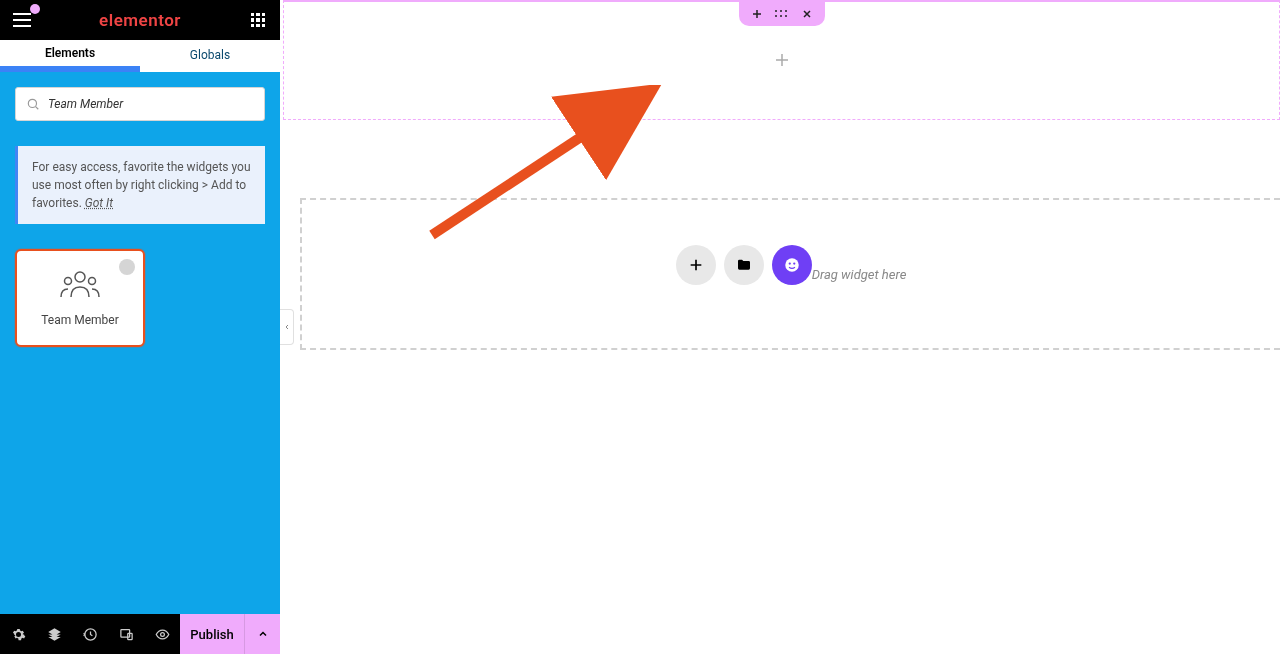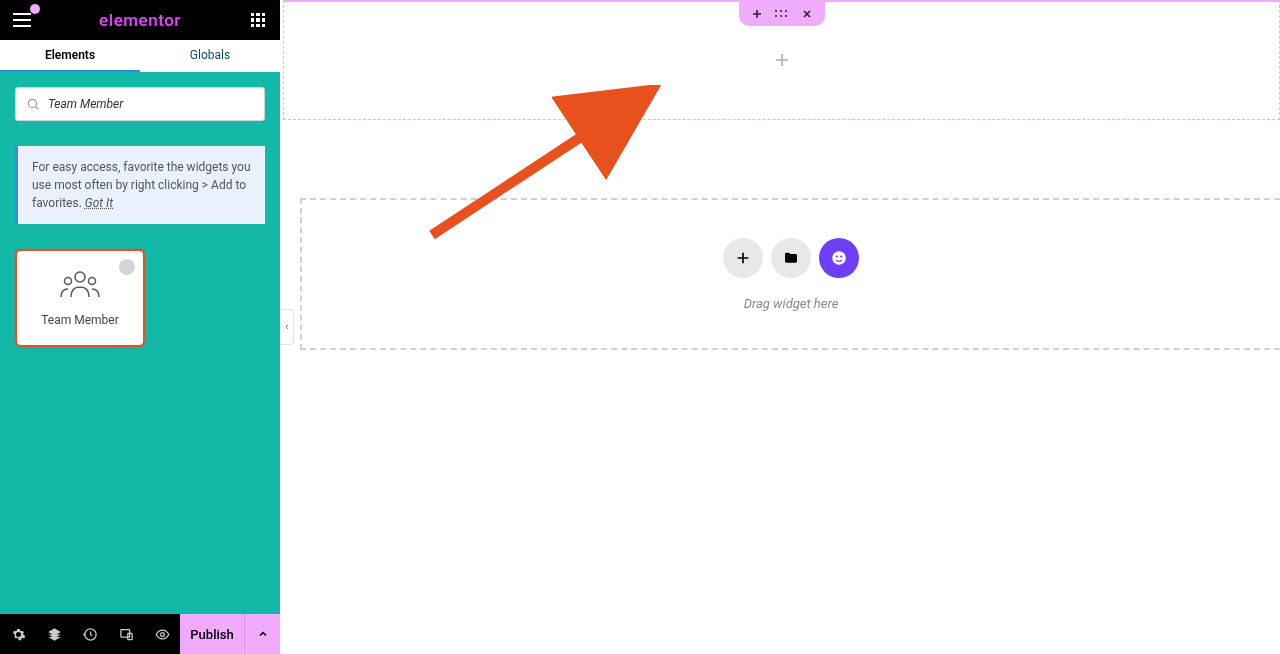--- a/index.html
+++ b/index.html
@@ -5,32 +5,32 @@
 * { margin: 0; padding: 0; box-sizing: border-box; font-family: -apple-system, BlinkMacSystemFont, "Segoe UI", Roboto, sans-serif; }
 body { width: 1280px; height: 654px; overflow: hidden; background: #fff; display: flex; }
 
 .sidebar { width: 280px; height: 654px; background: #fff; display: flex; flex-direction: column; position: relative; }
 
 .header { height: 40px; background: #000; display: flex; align-items: center; justify-content: space-between; padding: 0 10px; position: relative; }
 .menu-btn { width: 24px; height: 24px; display: flex; align-items: center; justify-content: center; cursor: pointer; position: relative; }
 .menu-lines { width: 18px; height: 14px; display: flex; flex-direction: column; justify-content: space-between; }
 .menu-lines span { display: block; height: 2px; background: #fff; }
 .dot-badge { position: absolute; top: -4px; right: -6px; width: 10px; height: 10px; background: #f0abfc; border-radius: 50%; }
-.logo { color: #d946ef; font-size: 17px; font-weight: 600; letter-spacing: 0.5px; }
+.logo { color: #ef4444; font-size: 17px; font-weight: 600; letter-spacing: 0.5px; }
 .apps-btn { width: 24px; height: 24px; display: flex; align-items: center; justify-content: center; cursor: pointer; }
 .apps-grid { width: 14px; height: 14px; display: grid; grid-template-columns: repeat(3,1fr); grid-template-rows: repeat(3,1fr); gap: 2px; }
 .apps-grid span { background: #fff; }
 
 .tabs { height: 32px; display: flex; background: #fff; }
 .tab { flex: 1; display: flex; align-items: center; justify-content: center; font-size: 12px; color: #0c4a6e; cursor: pointer; border-bottom: 2px solid transparent; }
 .tab.active { font-weight: 600; color: #000; }
 .tab.active::after { content:""; position:absolute; }
-.tab.active { border-bottom: 2px solid #3b82f6; }
-
-.panel-body { flex: 1; padding: 15px; background: #14b8a6; overflow-y: auto; }
+.tab.active { border-bottom: 6px solid #3b82f6; }
+
+.panel-body { flex: 1; padding: 15px; background: #0ea5e9; overflow-y: auto; }
 
 .search-wrap { background: #fff; border: 1px solid #d5d5d5; border-radius: 3px; height: 34px; display: flex; align-items: center; padding: 0 10px; margin-bottom: 25px; }
 .search-wrap svg { width: 14px; height: 14px; color: #999; margin-right: 8px; }
 .search-input { border: none; outline: none; flex: 1; font-size: 12px; font-style: italic; color: #333; background: transparent; }
 
 .tip-box { background: #eaf1fc; border-left: 3px solid #4285f4; padding: 12px 14px; font-size: 12px; color: #555; line-height: 1.5; margin-bottom: 25px; }
 .tip-box .gotit { font-weight: normal; font-style: italic; text-decoration: underline dotted; cursor: pointer; }
 
 .widget-card { width: 130px; height: 98px; background: #fff; border: 2px solid #e8501e; border-radius: 6px; display: flex; flex-direction: column; align-items: center; justify-content: center; position: relative; cursor: grab; box-shadow: 0 0 0 1px rgba(232,80,30,0.2); }
 .widget-badge { position: absolute; top: 8px; right: 8px; width: 16px; height: 16px; border-radius: 50%; background: #d5d5d5; }
@@ -46,21 +46,21 @@
 .canvas { flex: 1; height: 654px; background: #fff; position: relative; }
 .collapse-handle { position: absolute; left: 0; top: 50%; transform: translateY(-50%); width: 14px; height: 36px; background: #fff; border: 1px solid #e0e0e0; border-left: none; border-radius: 0 4px 4px 0; display: flex; align-items: center; justify-content: center; cursor: pointer; font-size: 10px; color: #888; z-index: 5; }
 
 .section-active { position: absolute; top: 0; left: 3px; right: 0; height: 120px; border: 1px dashed #f0abfc; border-top: 2px solid #f0abfc; }
 .section-handle { position: absolute; top: 0; left: 50%; transform: translateX(-50%); background: #f0abfc; height: 24px; padding: 0 12px; border-radius: 0 0 10px 10px; display: flex; align-items: center; gap: 12px; }
 .section-handle span { cursor: pointer; font-size: 14px; color: #222; display: flex; align-items: center; }
 .drag-dots { display: grid; grid-template-columns: repeat(3,1fr); grid-template-rows: repeat(2,1fr); gap: 2px; width: 14px; height: 8px; }
 .drag-dots i { width: 2px; height: 2px; background: #222; border-radius: 50%; }
 .section-plus { position: absolute; top: 48px; left: 50%; transform: translateX(-50%); font-size: 20px; color: #aaa; cursor: pointer; }
 
-.dropzone { position: absolute; top: 198px; left: 20px; right: 0; height: 152px; border: 2px dashed #d0d0d0; border-right: none; display: flex; flex-direction: column; align-items: center; justify-content: center; }
+.dropzone { position: absolute; top: 198px; left: 20px; right: 0; height: 152px; border: 2px dashed #d0d0d0; border-right: none; display: flex; flex-direction: row; align-items: center; justify-content: center; }
 .dropzone-btns { display: flex; gap: 8px; margin-bottom: 18px; }
 .circ-btn { width: 40px; height: 40px; border-radius: 50%; display: flex; align-items: center; justify-content: center; cursor: pointer; font-size: 16px; }
 .circ-add { background: #e8e8e8; color: #000; }
 .circ-folder { background: #e8e8e8; color: #000; }
 .circ-ai { background: #6f3ff5; color: #fff; }
 .drop-text { font-size: 13px; color: #888; font-style: italic; }
 
 .arrow-annot { position: absolute; top: 85px; left: 142px; pointer-events: none; z-index: 10; }
 </style>
 </head>

